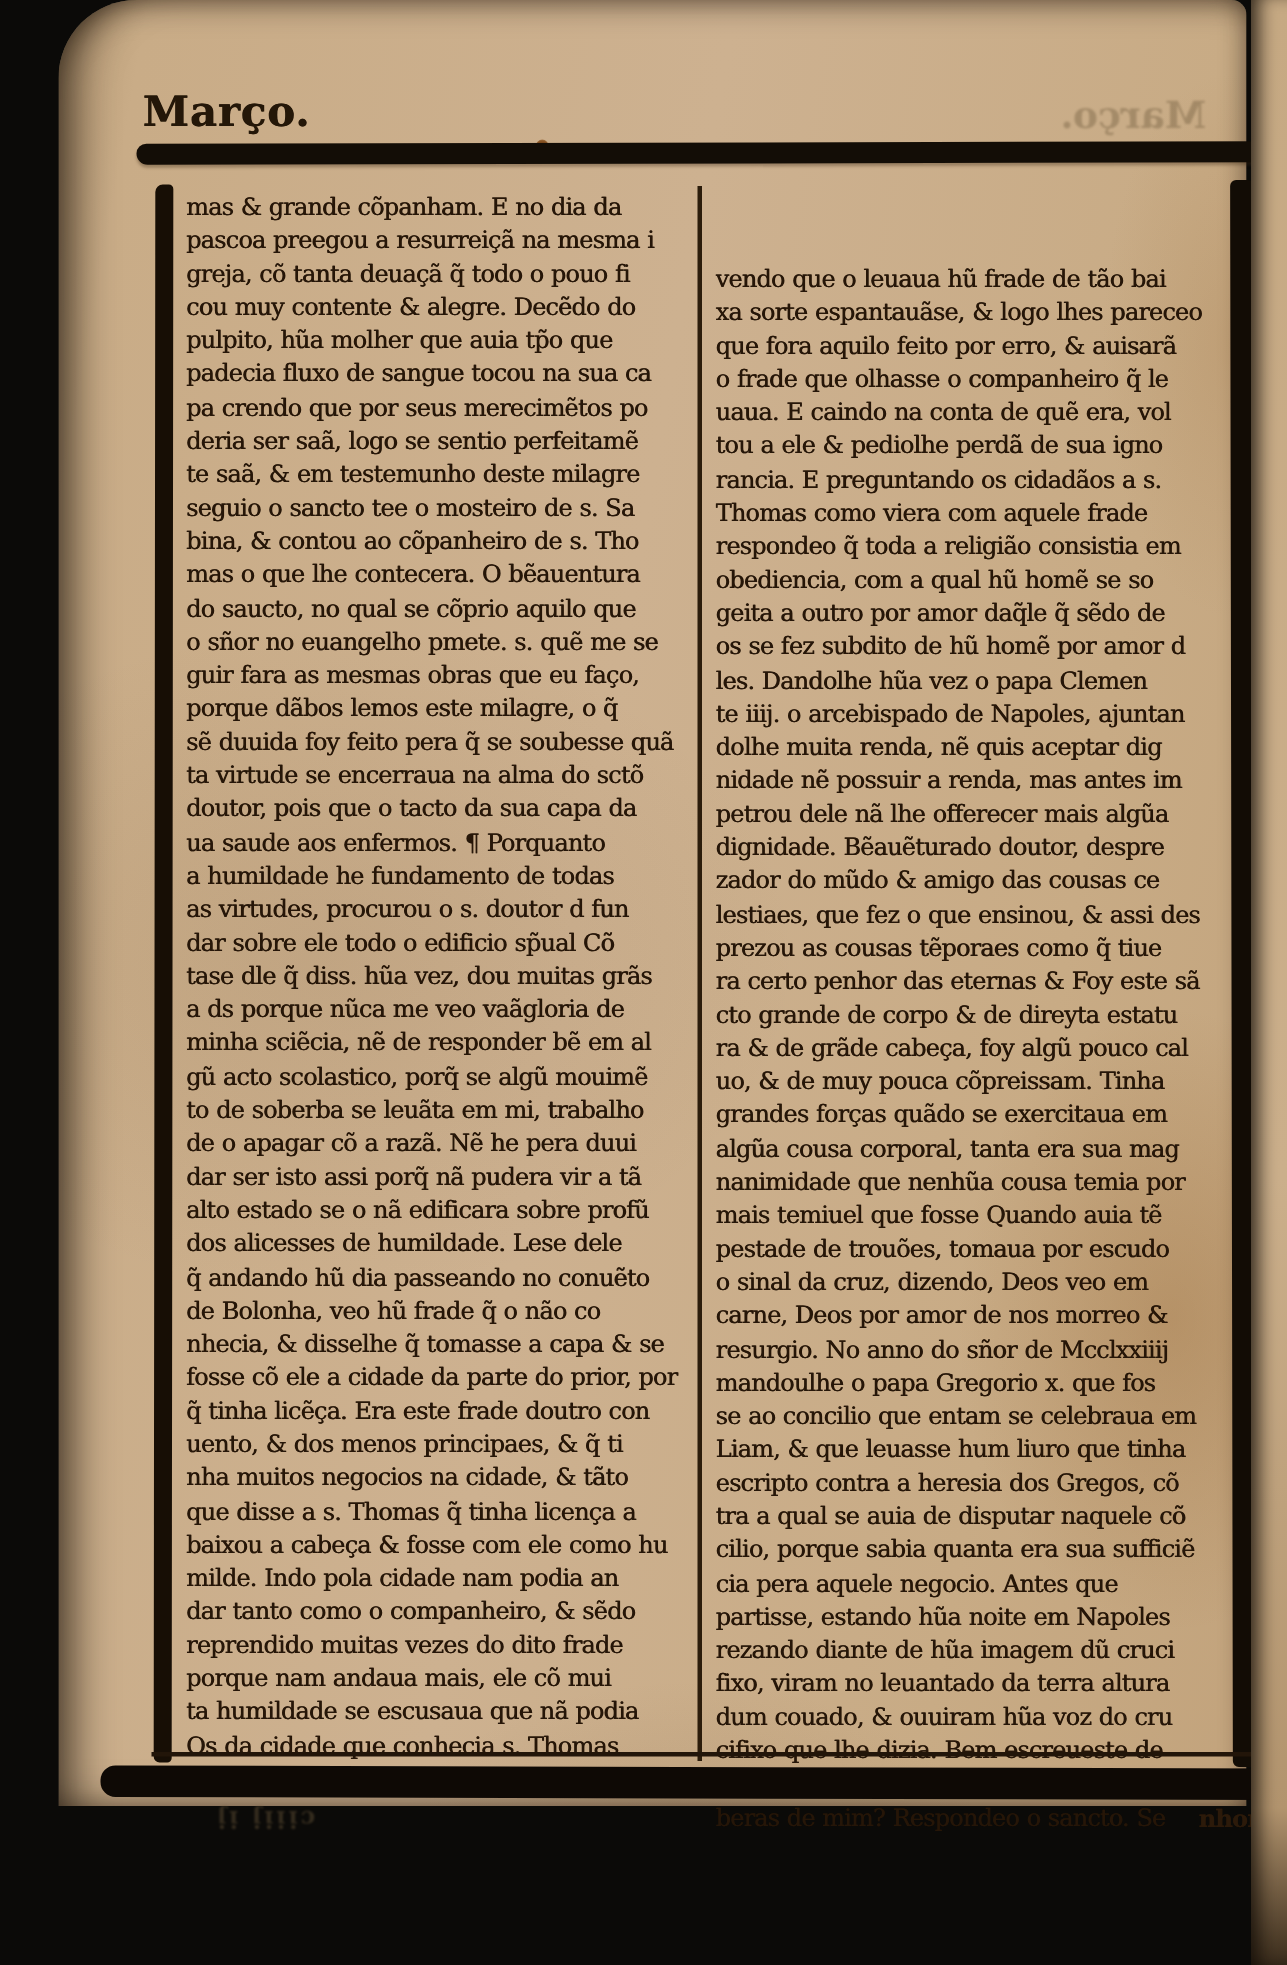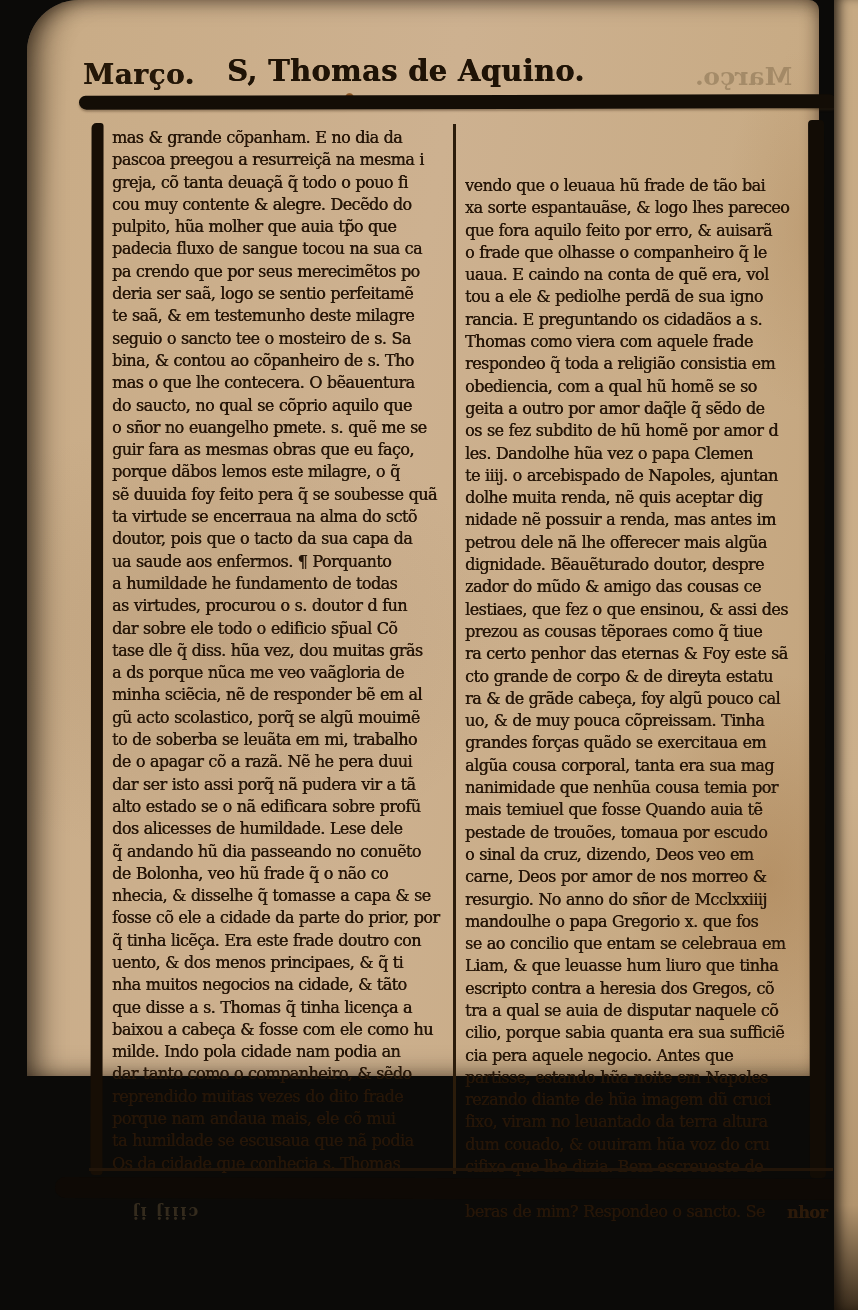--- a/index.html
+++ b/index.html
@@ -4,21 +4,21 @@
 <style>
   html,body{margin:0;padding:0;}
   body{
     width:858px;height:1310px;position:relative;overflow:hidden;
     background:#0b0a08;
     font-family:"DejaVu Serif", serif;
   }
   .abs{position:absolute;}
   
   .page{
-    left:27px;top:0;width:792px;height:1076px;
+    left:39px;top:0;width:792px;height:1204px;
     background:
       radial-gradient(ellipse 220px 320px at 742px 880px, rgba(146,97,44,.30), rgba(146,97,44,0) 65%),
       radial-gradient(ellipse 120px 260px at 780px 230px, rgba(171,132,86,.30), rgba(171,132,86,0) 70%),
       radial-gradient(ellipse 300px 200px at 420px 1260px, rgba(120,90,55,.18), rgba(120,90,55,0) 70%),
       radial-gradient(ellipse 420px 300px at 180px 640px, rgba(100,72,40,.10), rgba(100,72,40,0) 75%),
       linear-gradient(100deg, #b99c77 0%, #c9ac87 6%, #cdb190 45%, #c8ab85 78%, #c2a37c 100%);
     border-radius:52px 10px 0 0;
     box-shadow:
       inset 26px 0 28px -16px rgba(20,12,5,.65),
       inset -10px 0 18px -10px rgba(30,18,8,.45),
@@ -90,21 +90,20 @@
   .sig-ghost{
     left:104px;top:1203px;font-size:16px;font-weight:700;color:#6e5a3c;
     opacity:.42;filter:blur(.7px);transform:rotate(180deg);letter-spacing:2px;
   }
 </style>
 </head>
 <body>
 
 <div class="abs page">
   <span class="abs head-month">Março.</span>
-  <span class="abs head-title">S, Thomas de Aquino.</span>
   <span class="abs head-ghost">Março.</span>
   <span class="abs head-dot"></span>
 
   <div class="abs rule-top"></div>
   <div class="abs frame-left"></div>
   <div class="abs frame-right"></div>
   <div class="abs divider"></div>
 
   <div class="abs col col-left">mas &amp; grande cõpanham. E no dia da
 pascoa preegou a resurreiçã na mesma i

